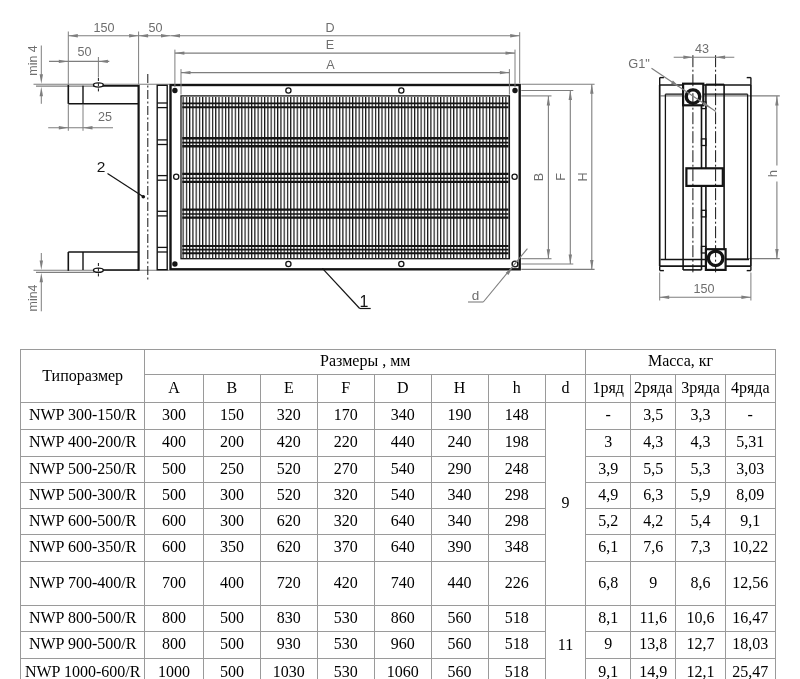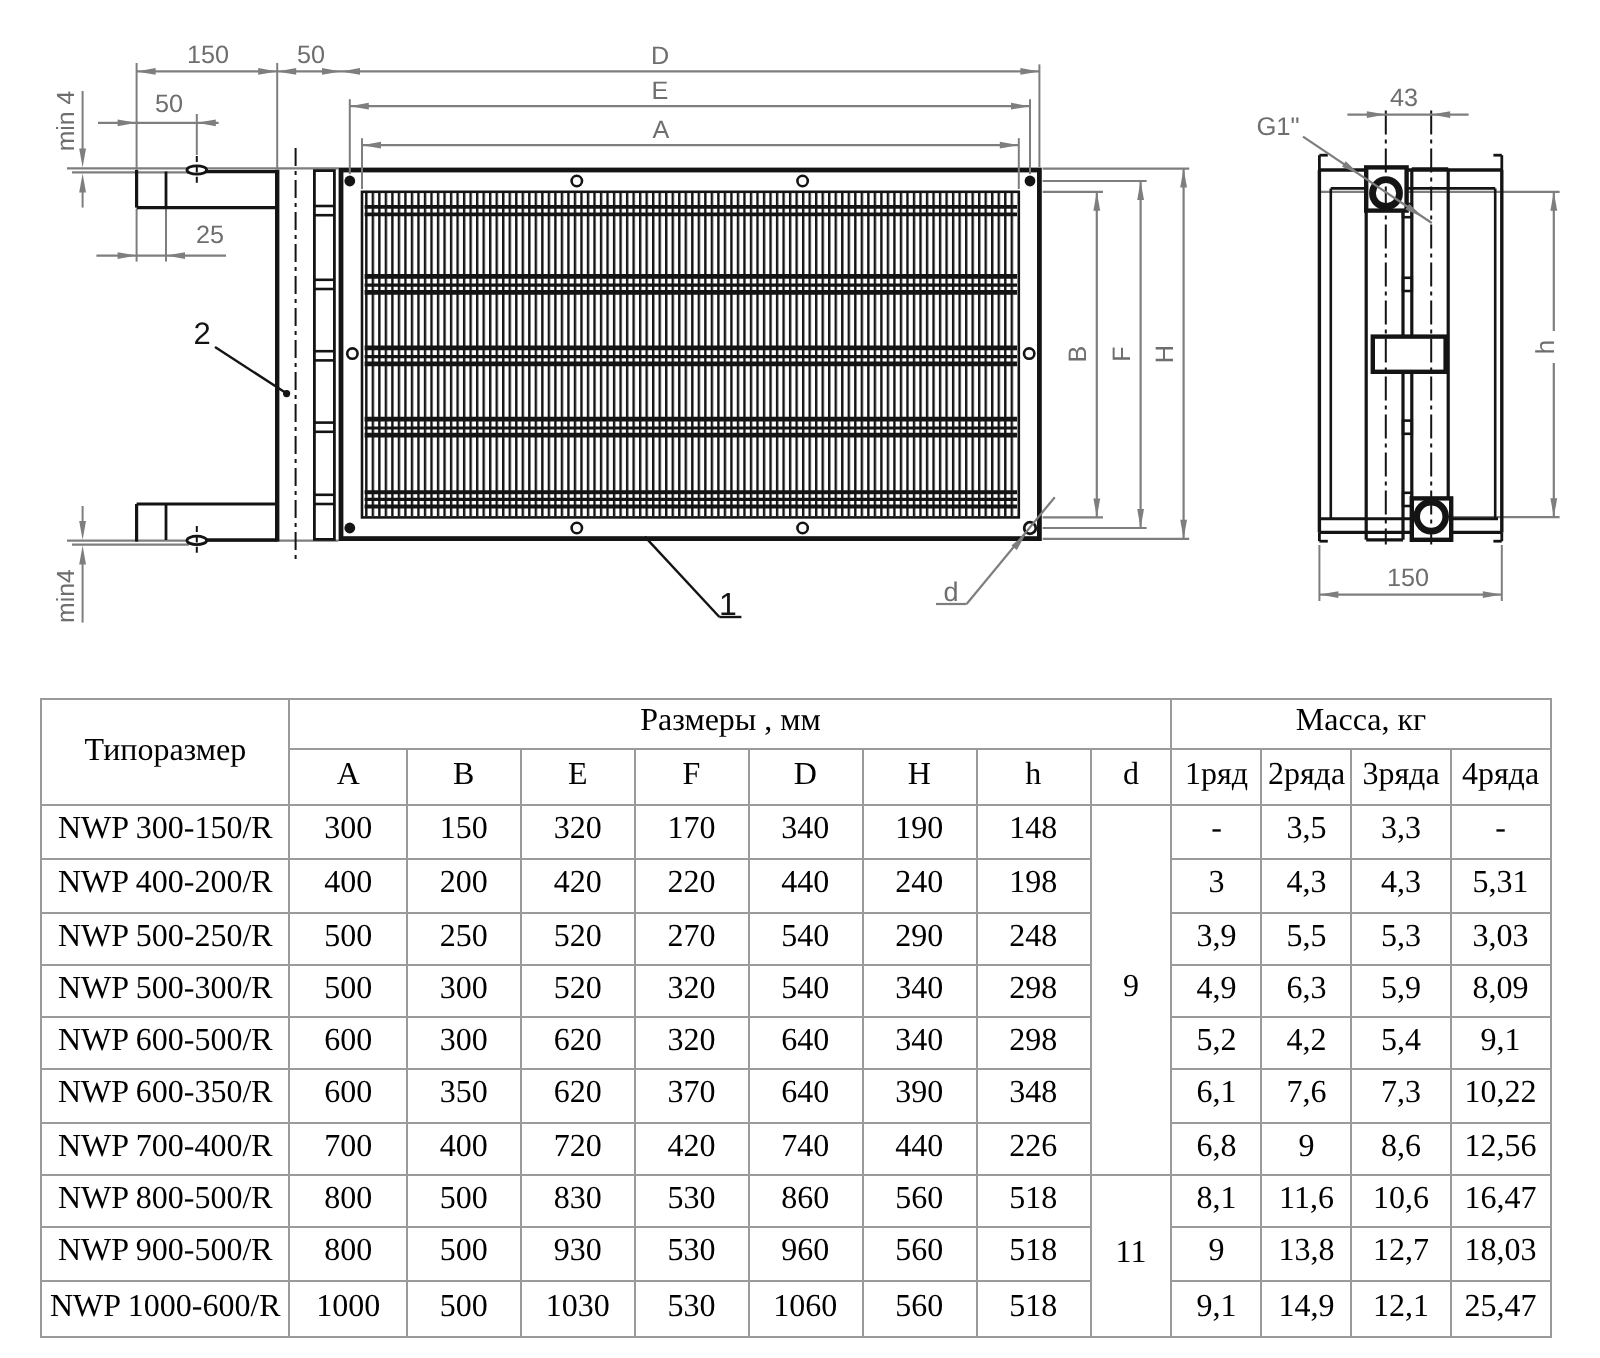--- a/index.html
+++ b/index.html
@@ -317,21 +317,21 @@
           <td>620</td>
           <td>370</td>
           <td>640</td>
           <td>390</td>
           <td>348</td>
           <td>6,1</td>
           <td>7,6</td>
           <td>7,3</td>
           <td>10,22</td>
         </tr>
-        <tr style="height:26px">
+        <tr style="height:44px">
           <td>NWP 700-400/R</td>
           <td>700</td>
           <td>400</td>
           <td>720</td>
           <td>420</td>
           <td>740</td>
           <td>440</td>
           <td>226</td>
           <td>6,8</td>
           <td>9</td>

